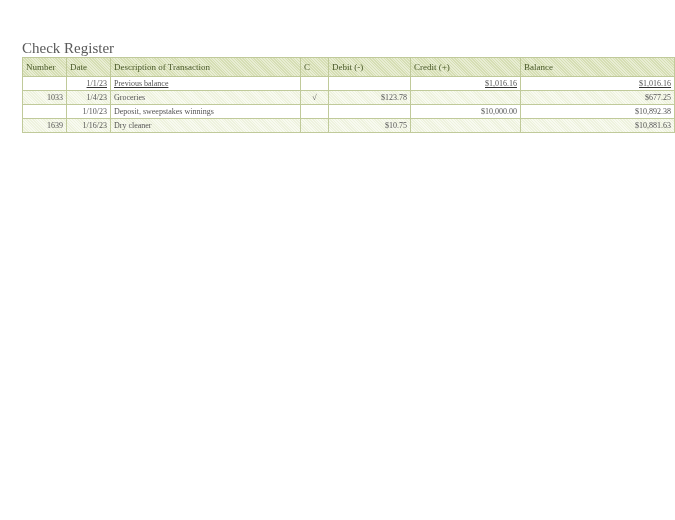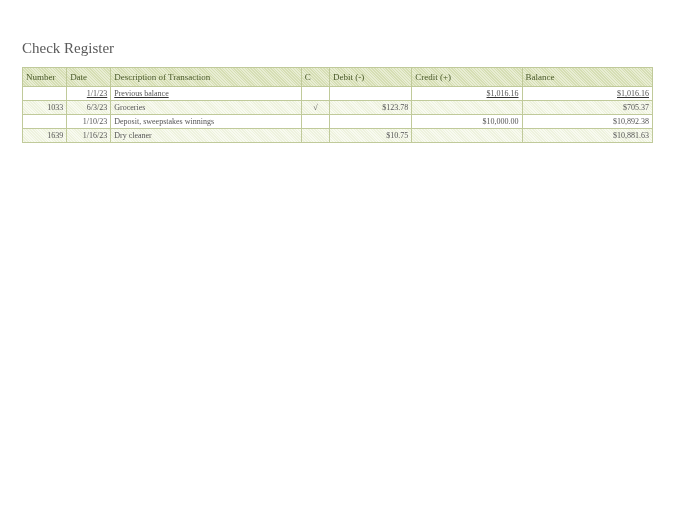--- a/index.html
+++ b/index.html
@@ -11,21 +11,20 @@
     font-size: 8px;
     color: #333;
   }
   .container {
     padding: 40px 22px 0 22px;
   }
   .title {
     font-size: 15px;
     color: #5a5a5a;
     font-weight: normal;
-    margin-bottom: 10px;
   }
   table {
     border-collapse: collapse;
     width: 100%;
     table-layout: fixed;
   }
   thead tr {
     background-image: repeating-linear-gradient(45deg, #d6deb4 0, #d6deb4 1px, #e8edd3 1px, #e8edd3 2px);
   }
   thead th {
@@ -54,21 +53,21 @@
   tbody tr:nth-child(3) { background: #ffffff; padding-left: 21px; }
   tbody tr:nth-child(4) {
     background-image: repeating-linear-gradient(45deg, #eef2de 0, #eef2de 1px, #f8faf0 1px, #f8faf0 2px);
   }
   .col-num { width: 44px; text-align: right; }
   .col-date { width: 44px; text-align: right; }
   .col-desc { width: 190px; text-align: left; }
   .col-c { width: 28px; text-align: center; }
   .col-debit { width: 82px; text-align: right; }
   .col-credit { width: 110px; text-align: right; margin-left: 35px; }
-  .col-bal { width: 130px; text-align: right; }
+  .col-bal { width: 154px; text-align: right; }
   thead th.col-debit, thead th.col-credit, thead th.col-bal,
   thead th.col-c { text-align: left; }
   thead th.col-num { text-align: left; }
   thead th.col-date { text-align: left; }
 </style>
 </head>
 <body>
 
 <div class="container">
   <h1 class="title">Check Register</h1>
@@ -98,26 +97,26 @@
         <td class="col-num"></td>
         <td class="col-date">1/1/23</td>
         <td class="col-desc">Previous balance</td>
         <td class="col-c"></td>
         <td class="col-debit"></td>
         <td class="col-credit">$1,016.16</td>
         <td class="col-bal">$1,016.16</td>
       </tr>
       <tr>
         <td class="col-num">1033</td>
-        <td class="col-date">6/3/23</td>
+        <td class="col-date">1/4/23</td>
         <td class="col-desc">Groceries</td>
         <td class="col-c">√</td>
         <td class="col-debit">$123.78</td>
         <td class="col-credit"></td>
-        <td class="col-bal">$705.37</td>
+        <td class="col-bal">$677.25</td>
       </tr>
       <tr>
         <td class="col-num"></td>
         <td class="col-date">1/10/23</td>
         <td class="col-desc">Deposit, sweepstakes winnings</td>
         <td class="col-c"></td>
         <td class="col-debit"></td>
         <td class="col-credit">$10,000.00</td>
         <td class="col-bal">$10,892.38</td>
       </tr>

